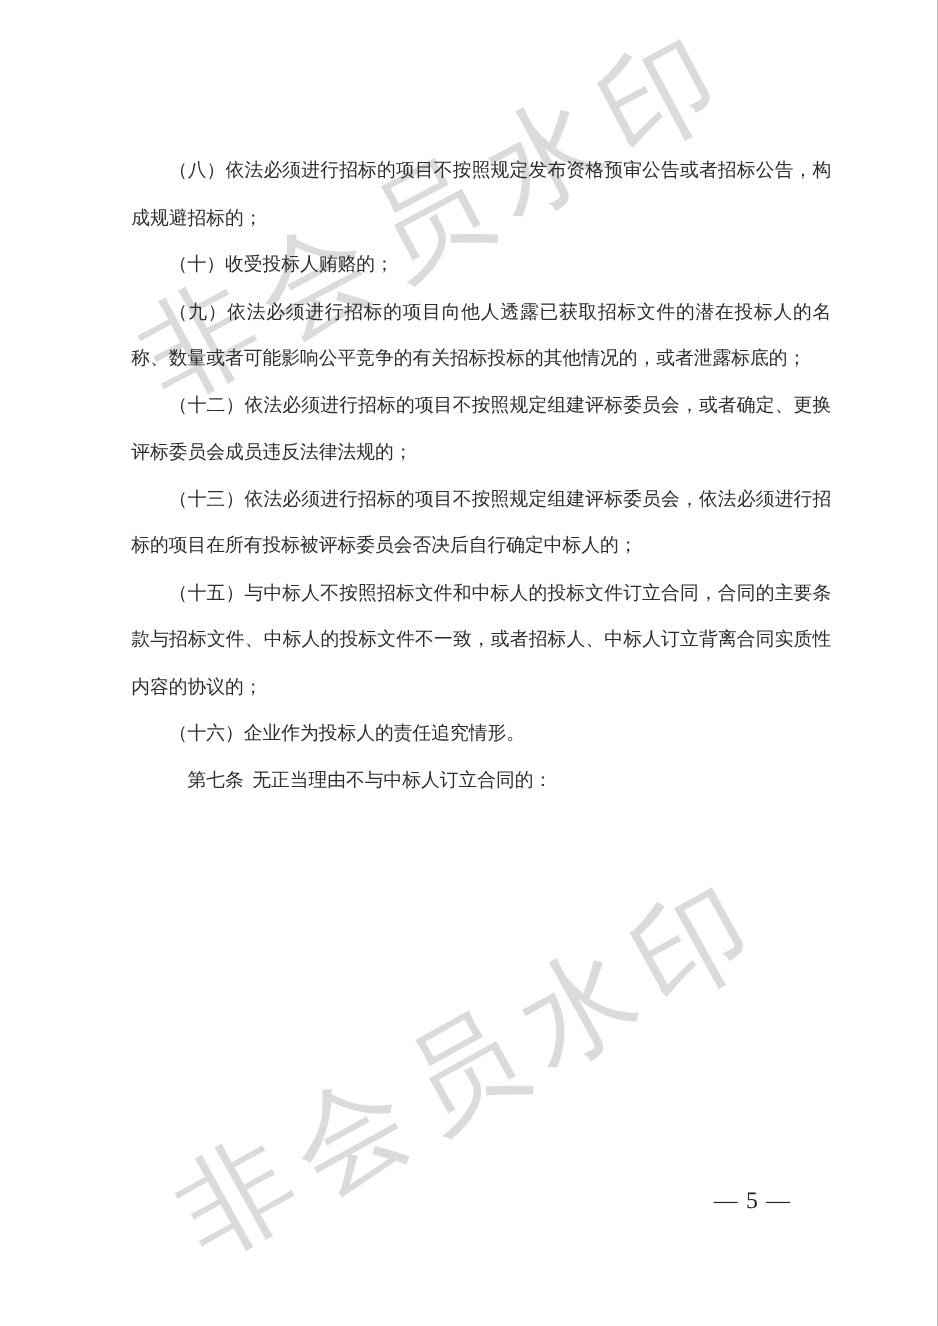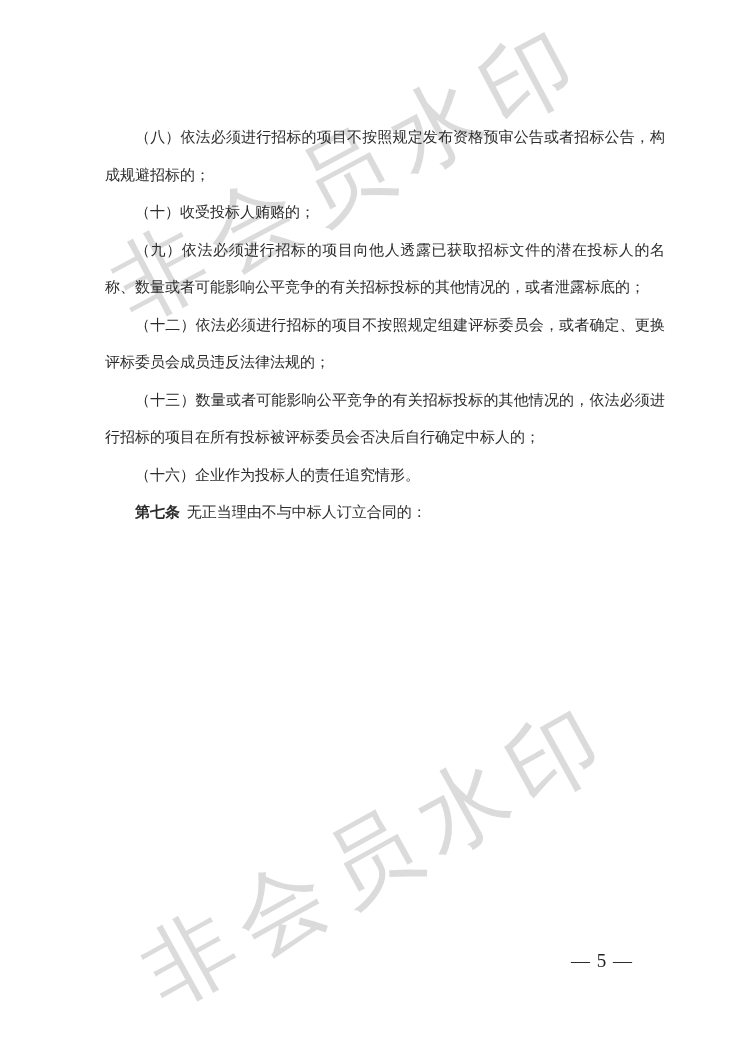--- a/index.html
+++ b/index.html
@@ -51,22 +51,23 @@
     color: #2c2c2c;
     text-align: justify;
     text-align-last: left;
   }
   .doc-body p {
     margin: 0;
     padding: 0;
     text-indent: 2em;
   }
   .article-no {
-    font-weight: 700;
+    font-weight: 400;
     margin-right: 0.45em;
+    margin-left: 15px;
   }
   .page-num {
     position: absolute;
     z-index: 2;
     left: 552px;
     top: 948px;
     width: 100px;
     text-align: center;
     font-size: 19px;
     line-height: 26px;
@@ -81,21 +82,22 @@
 
   <div class="watermark wm-top">非会员水印</div>
 
   <div class="watermark wm-bottom">非会员水印</div>
 
   <div class="doc-body">
     <p>（八）依法必须进行招标的项目不按照规定发布资格预审公告或者招标公告，构成规避招标的；</p>
     <p>（十）收受投标人贿赂的；</p>
     <p>（九）依法必须进行招标的项目向他人透露已获取招标文件的潜在投标人的名称、数量或者可能影响公平竞争的有关招标投标的其他情况的，或者泄露标底的；</p>
     <p>（十二）依法必须进行招标的项目不按照规定组建评标委员会，或者确定、更换评标委员会成员违反法律法规的；</p>
-    <p>（十三）数量或者可能影响公平竞争的有关招标投标的其他情况的，依法必须进行招标的项目在所有投标被评标委员会否决后自行确定中标人的；</p>
+    <p>（十三）依法必须进行招标的项目不按照规定组建评标委员会，依法必须进行招标的项目在所有投标被评标委员会否决后自行确定中标人的；</p>
+    <p>（十五）与中标人不按照招标文件和中标人的投标文件订立合同，合同的主要条款与招标文件、中标人的投标文件不一致，或者招标人、中标人订立背离合同实质性内容的协议的；</p>
     <p>（十六）企业作为投标人的责任追究情形。</p>
     <p>
       <span class="article-no">第七条</span><span>无正当理由不与中标人订立合同的：</span>
     </p>
   </div>
 
   <div class="page-num">— 5 —</div>
 
 </div>
 

